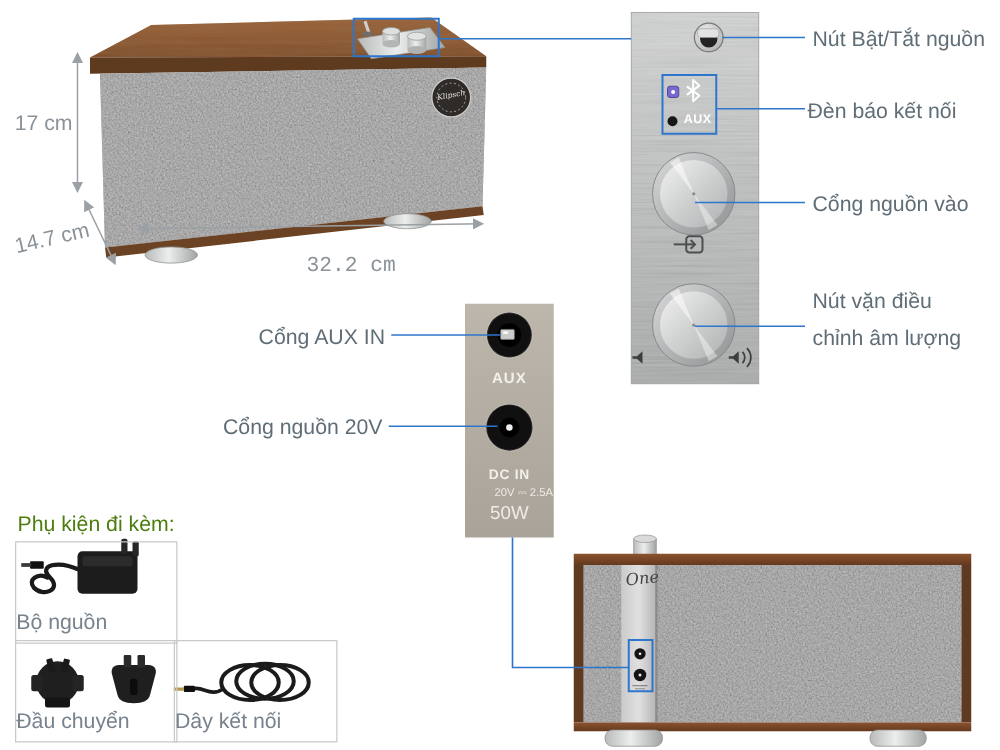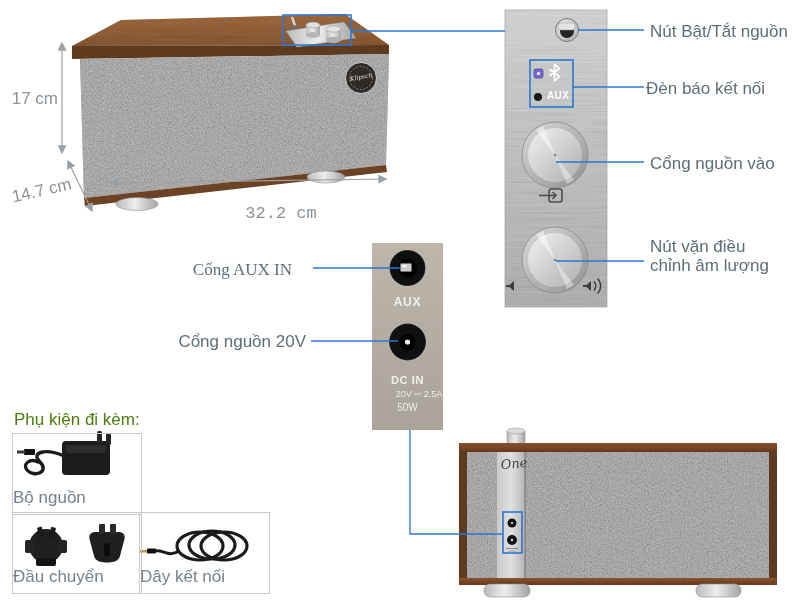--- a/index.html
+++ b/index.html
@@ -277,31 +277,31 @@
   </g>
 </svg>
 
 <div class="lbl dim right" style="left:4px;top:88px;width:54px;">17 cm</div>
 <div class="lbl dim right" style="left:2px;top:181px;width:70px;transform:rotate(-13deg);">14.7 cm</div>
 <div class="lbl dim center" style="left:241px;top:203px;width:80px;">32.2 cm</div>
 
 <div class="lbl" style="left:650px;top:21px;text-align:right;">Nút Bật/Tắt nguồn</div>
 <div class="lbl" style="left:646px;top:78px;">Đèn báo kết nối</div>
 <div class="lbl" style="left:650px;top:153px;">Cổng nguồn vào</div>
-<div class="lbl wrap" style="left:650px;top:237px;width:130px;white-space:normal;line-height:19px;">Nút vặn điều chỉnh âm lượng</div>
-
-<div class="lbl right" style="left:164px;top:259px;width:128px;font-family:Liberation Serif, serif;">Cổng AUX IN</div>
+<div class="lbl wrap" style="left:650px;top:226px;width:130px;white-space:normal;line-height:30px;">Nút vặn điều chỉnh âm lượng</div>
+
+<div class="lbl right" style="left:180px;top:259px;width:128px;">Cổng AUX IN</div>
 <div class="lbl right" style="left:158px;top:331px;width:148px;">Cổng nguồn 20V</div>
 
 <div class="ptxt" style="left:547px;top:90px;width:28px;text-align:left;font-size:10px;letter-spacing:0.4px;color:#ffffff;">AUX</div>
 
 <div class="ptxt" style="left:372px;top:295px;width:71px;font-size:12px;letter-spacing:0.8px;">AUX</div>
 <div class="ptxt" style="left:372px;top:374px;width:71px;font-size:11px;letter-spacing:0.6px;">DC IN</div>
 <div class="ptxt" style="left:372px;top:389px;width:94px;font-size:9px;font-weight:normal;color:#eeece5;">20V ⎓ 2.5A</div>
-<div class="ptxt" style="left:372px;top:402px;width:71px;font-size:10px;font-weight:normal;color:#eeece5;">50W</div>
+<div class="ptxt" style="left:372px;top:402px;width:71px;font-size:15px;font-weight:normal;color:#eeece5;">50W</div>
 
 <div class="lbl" style="left:14px;top:409px;color:#4d7c0f;">Phụ kiện đi kèm:</div>
 <div class="accbox" style="left:12px;top:433px;width:128px;height:80px;"></div>
 <div class="accbox" style="left:12px;top:512px;width:128px;height:80px;"></div>
 <div class="accbox" style="left:139px;top:512px;width:129px;height:80px;"></div>
 <div class="acclbl" style="left:13px;top:488px;width:127px;">Bộ nguồn</div>
 <div class="acclbl" style="left:13px;top:567px;width:127px;">Đầu chuyển</div>
 <div class="acclbl" style="left:140px;top:567px;width:127px;">Dây kết nối</div>
 
 <div style="position:absolute;z-index:3;left:499px;top:456px;width:30px;text-align:center;font:italic 13px 'DejaVu Serif',serif;color:#424242;transform:rotate(-6deg);">One</div>

